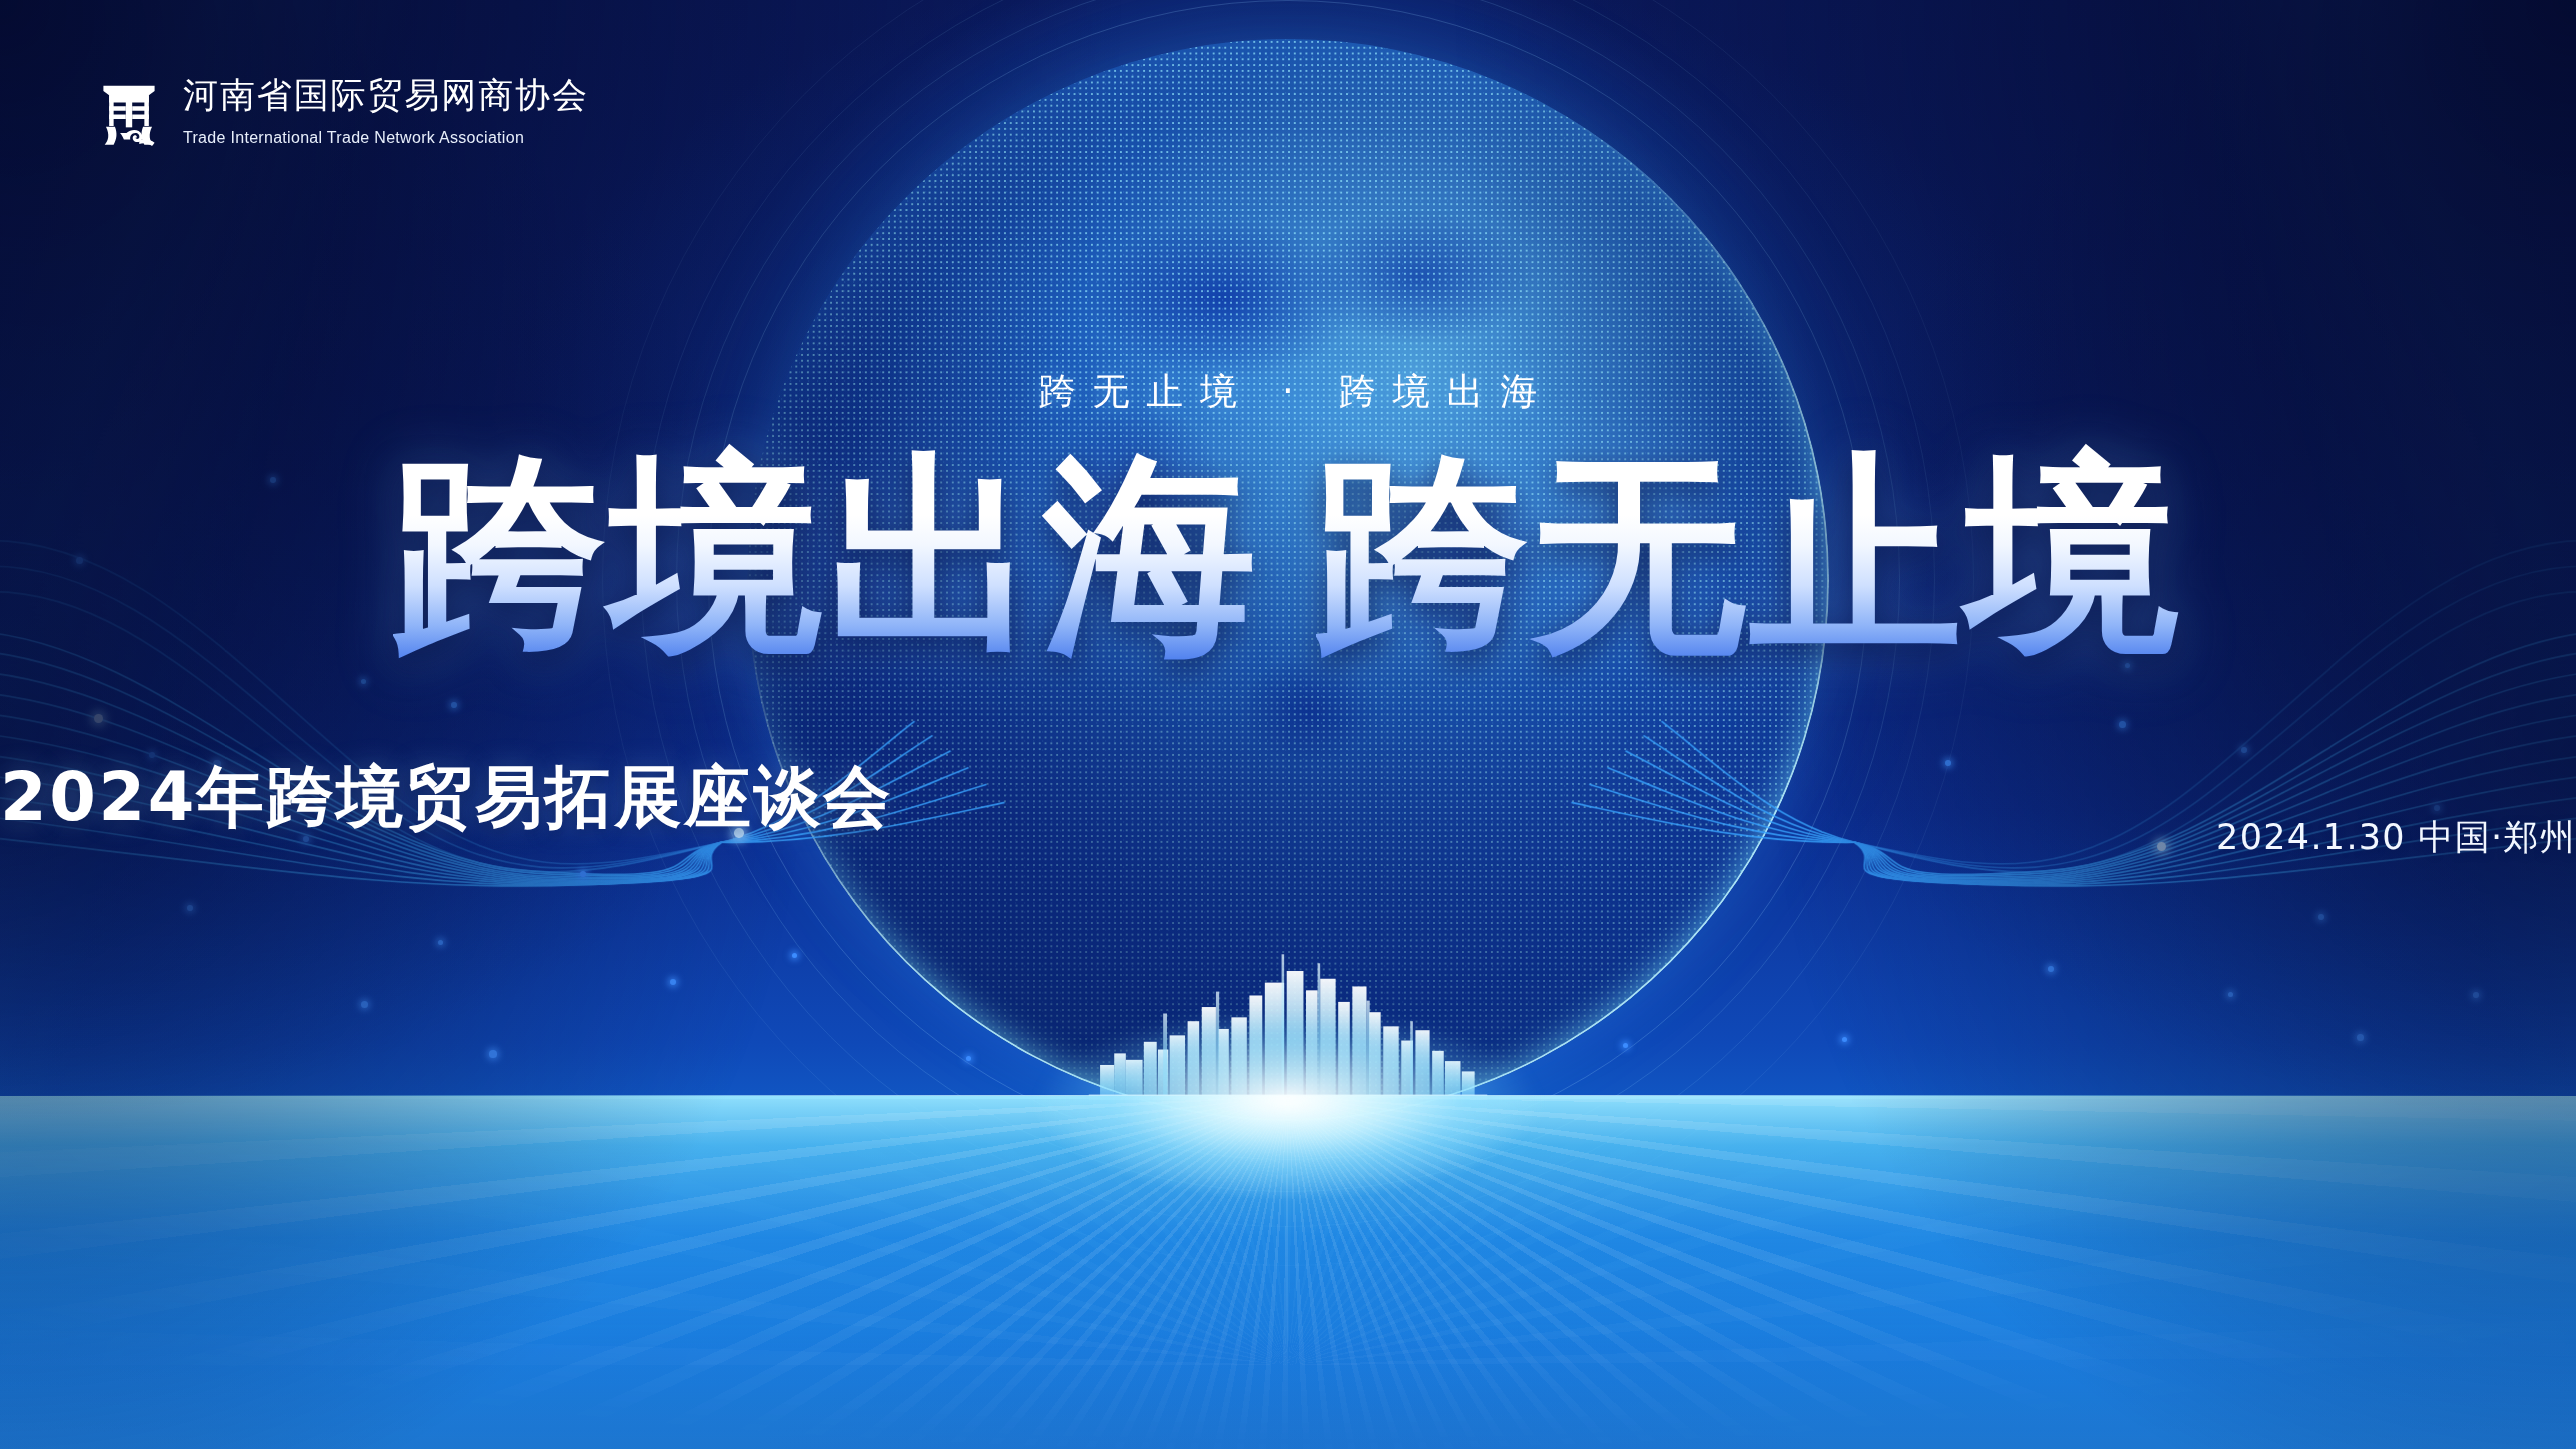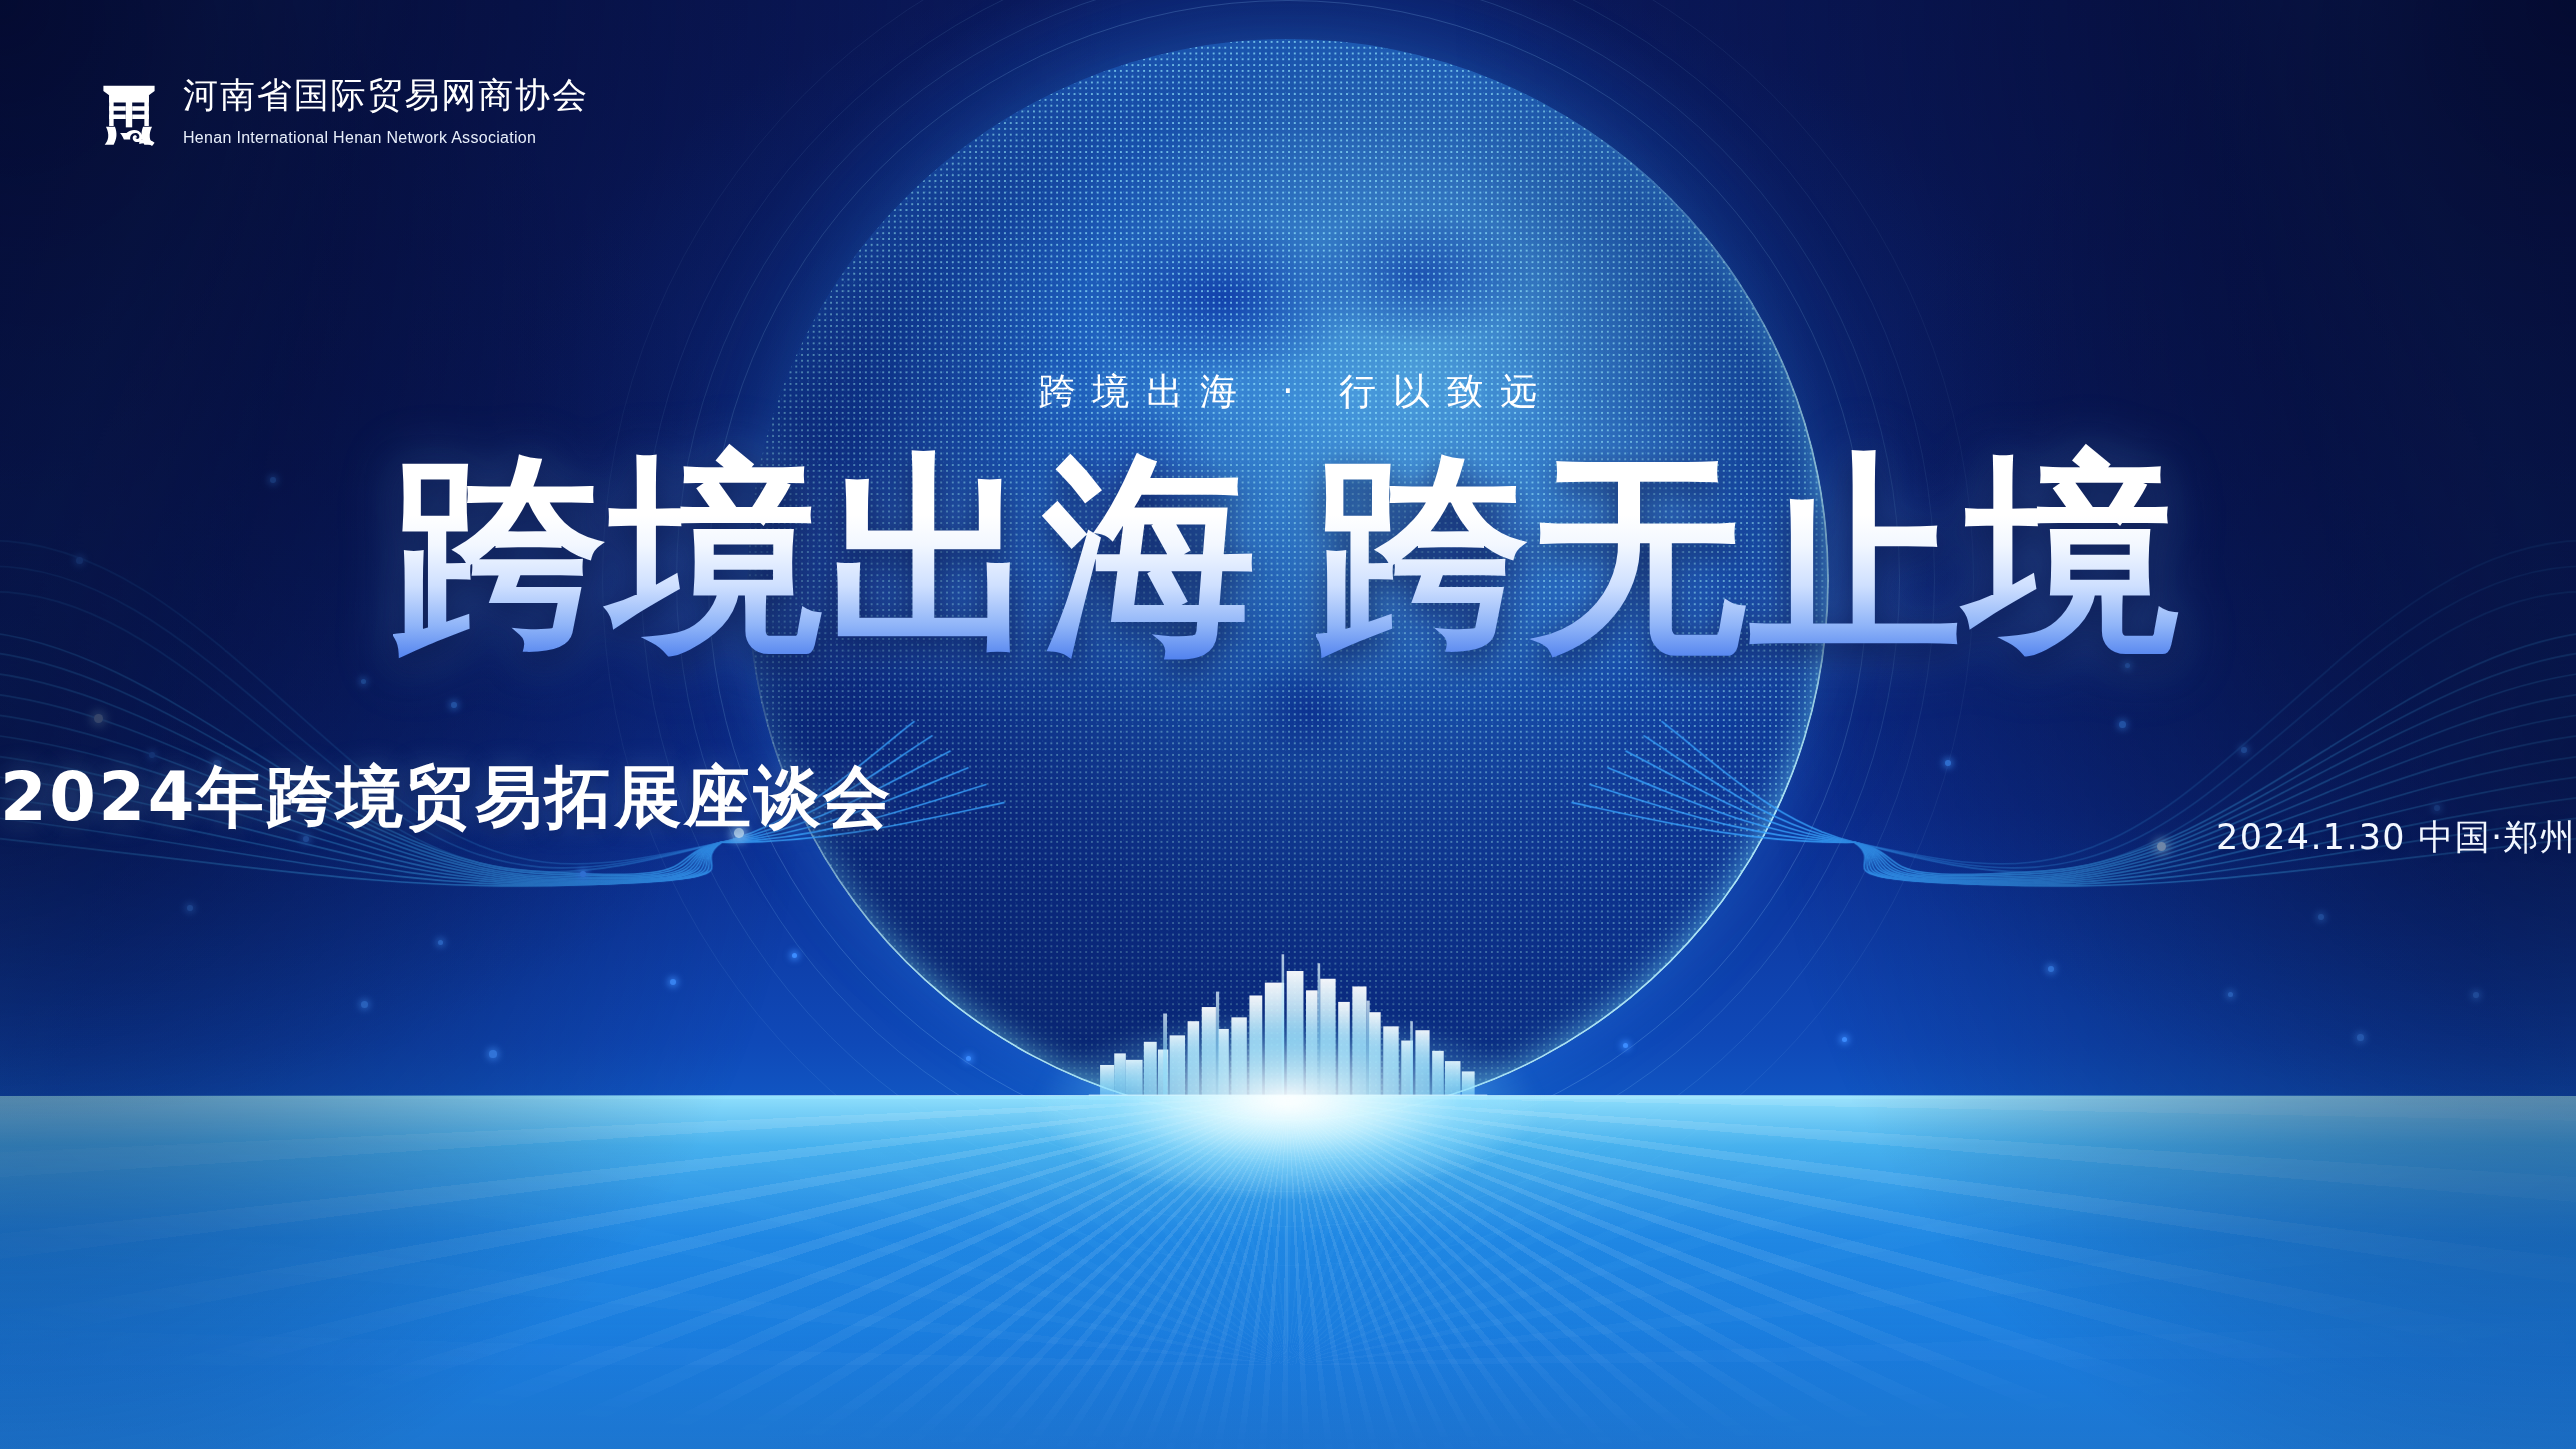--- a/index.html
+++ b/index.html
@@ -361,25 +361,25 @@
           <path d="M19 27 h7 v48 h-7 z M74 27 h7 v48 h-7 z"></path>
           <path d="M45 27 h10 v50 h-10 z"></path>
           <path d="M14 76 c6 12 4 22 -2 28 h14 c5 -9 6 -18 2 -28 z"></path>
           <path d="M86 76 c-6 12 -4 22 2 28 h-14 c-5 -9 -6 -18 -2 -28 z"></path>
           <path d="M46 86 c8 -7 20 -6 24 2 c3 6 -1 12 -7 12 c-5 0 -8 -4 -7 -8 c1 -3 5 -4 6 -1 c1 2 -1 3 -2 2 c1 3 5 3 6 0 c1 -4 -2 -7 -6 -7 c-6 0 -9 5 -8 10 h-10 c-2 -4 -3 -7 -6 -10 z"></path>
           <path d="M66 97 c9 -3 18 -1 24 4 l-4 5 c-6 -4 -13 -5 -20 -3 z"></path>
         </g>
       </svg>
       <div class="brand-text">
         <div class="brand-cn">河南省国际贸易网商协会</div>
-        <div class="brand-en">Henan International Henan Network Association</div>
+        <div class="brand-en">Trade International Trade Network Association</div>
       </div>
     </div>
 
-    <div class="tagline">跨境出海 · 行以致远</div>
+    <div class="tagline">跨无止境 · 跨境出海</div>
 
     <div class="headline">
       <span class="seg">跨境出海</span><span class="gap"></span><span class="seg">跨无止境</span>
     </div>
 
     <div class="subtitle">2024年跨境贸易拓展座谈会</div>
 
     <div class="datebar">2024.1.30  中国·郑州</div>
 
   </div>

